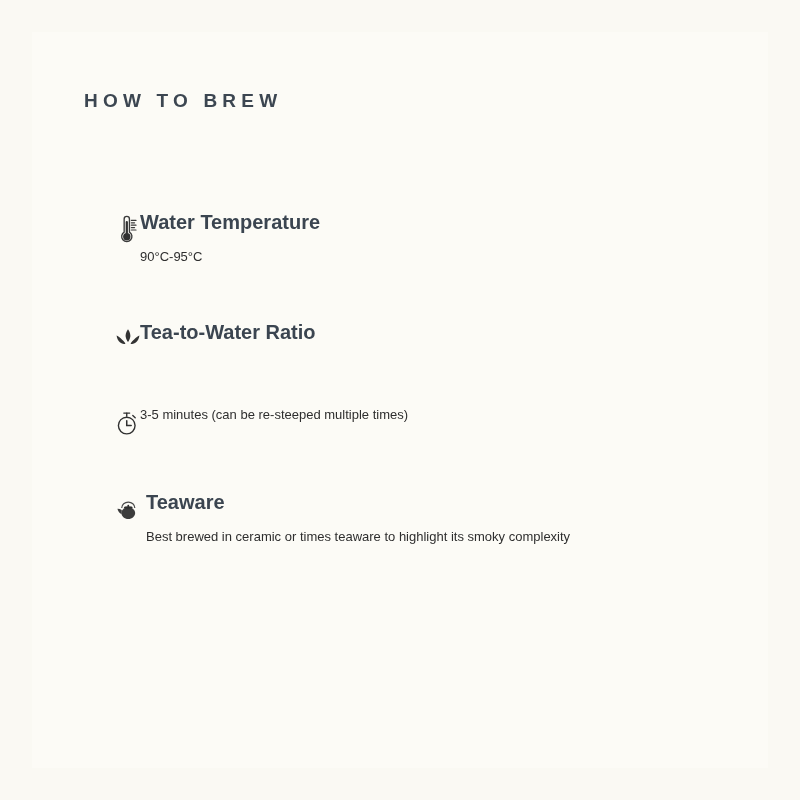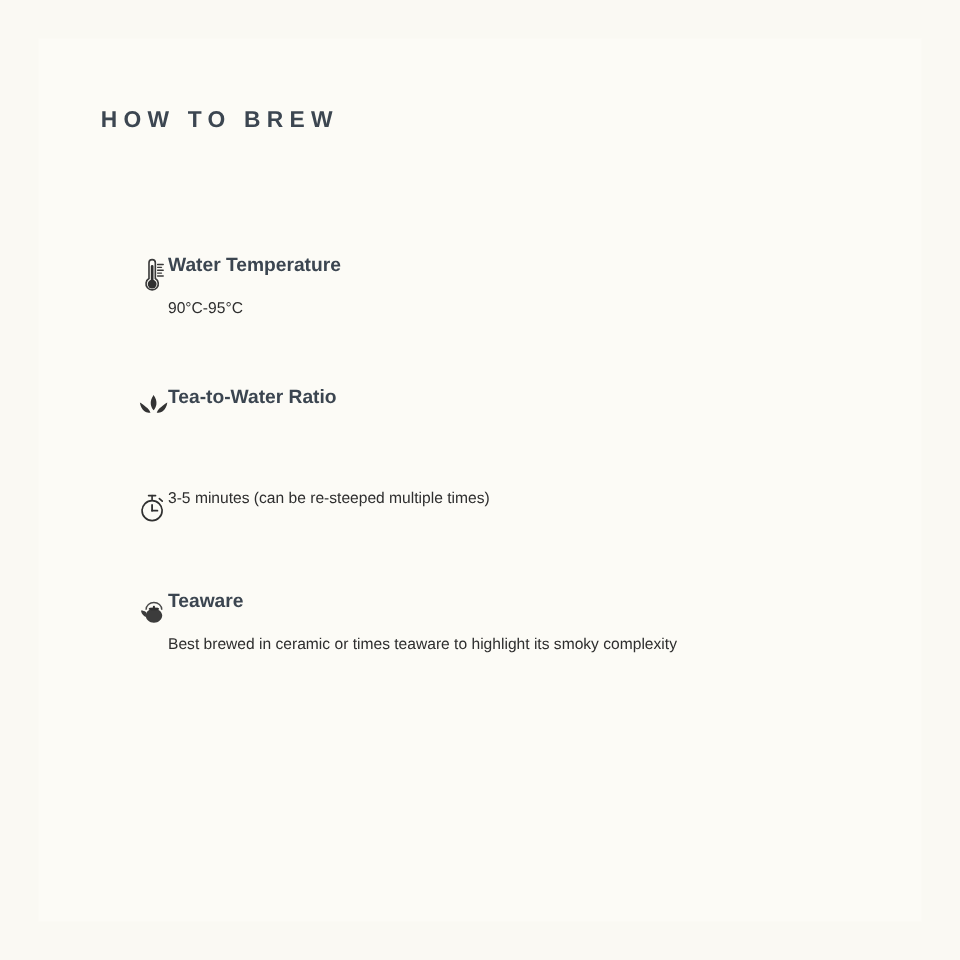--- a/index.html
+++ b/index.html
@@ -45,39 +45,40 @@
     right: 20px;
   }
   .brew-item {
     position: relative;
     display: flex;
     align-items: flex-start;
     margin-bottom: 44px;
   }
   .brew-item:last-child {
     margin-bottom: 0;
+    gap: 6px;
   }
   .icon-cell {
     width: 64px;
     min-width: 64px;
     padding-top: 4px;
     display: flex;
     justify-content: flex-start;
     padding-left: 40px;
     box-sizing: border-box;
   }
   .icon-cell svg {
     display: block;
   }
   .text-cell {
     padding-top: 0px;
     flex: 1;
   }
   .item-title {
-    font-size: 16px;
+    font-size: 20px;
     font-weight: bold;
     color: #3b4550;
     line-height: 30px;
     margin: 0 0 4px 0;
     font-family: "Liberation Sans", sans-serif;
   }
   .item-desc {
     font-size: 13px;
     font-weight: normal;
     color: #2e2e2e;

